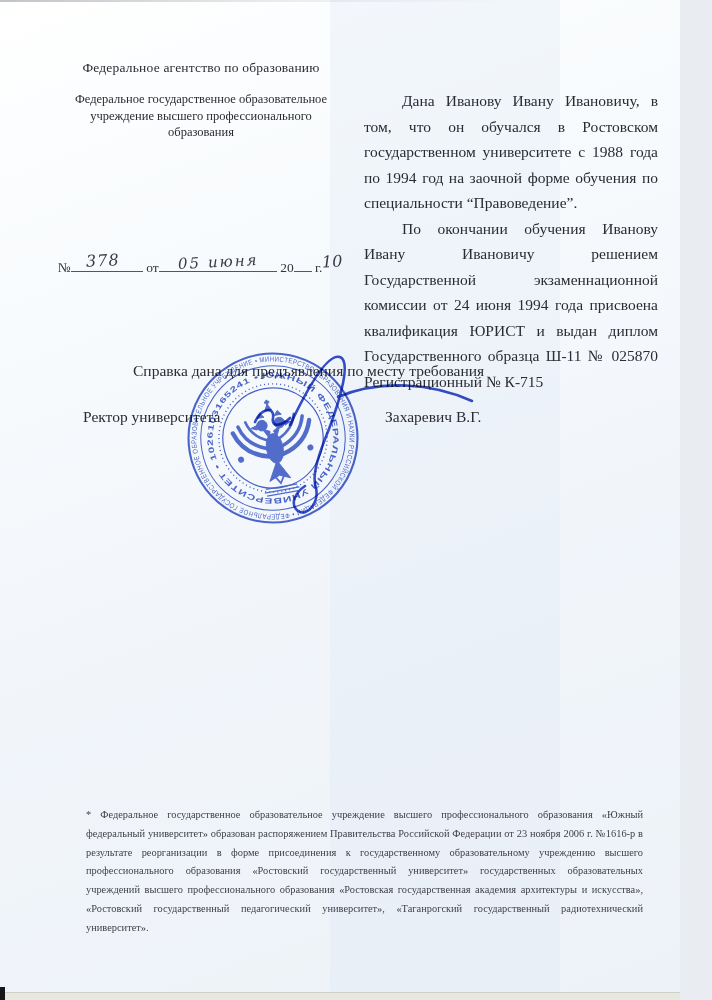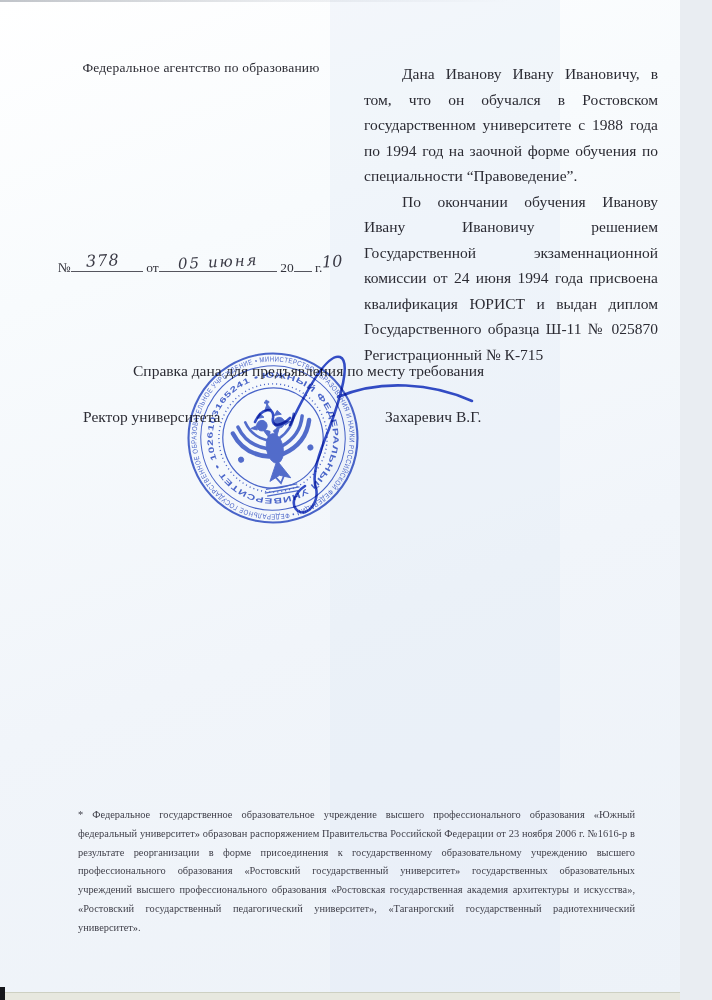--- a/index.html
+++ b/index.html
@@ -61,21 +61,21 @@
   .cert{
     position:absolute;left:364px;top:58px;width:294px;
   }
   .cert-title{
     text-align:center;font-weight:bold;font-size:15.5px;letter-spacing:2px;color:#22222c;
   }
   .cert p{
     margin:0;font-size:15.5px;line-height:25.5px;text-align:justify;text-indent:38px;
     color:#2b2b33;
   }
-  .cert .p1{margin-top:3px;}
+  .cert .p1{margin-top:30px;}
 
   
   .purpose{
     position:absolute;left:133px;top:362px;font-size:15.5px;color:#2b2b33;white-space:nowrap;
   }
   .rector-row{
     position:absolute;left:83px;top:408px;width:500px;font-size:15.5px;color:#2b2b33;
   }
   .rector-title{position:absolute;left:0;top:0;white-space:nowrap;}
   .rector-name{position:absolute;left:302px;top:0;white-space:nowrap;}
@@ -85,34 +85,35 @@
     position:absolute;left:185px;top:350px;width:176px;height:176px;
     mix-blend-mode:multiply;opacity:.88;transform:rotate(-10deg);
   }
   .signature{
     position:absolute;left:170px;top:345px;width:310px;height:200px;
     mix-blend-mode:multiply;
   }
 
   
   .footnote{
-    position:absolute;left:78px;top:806px;width:557px;
+    position:absolute;left:86px;top:806px;width:557px;
     font-size:10.4px;line-height:18.8px;text-align:justify;color:#3f3f49;
   }
 </style>
 </head>
 <body>
 
 <div class="page">
 
   <div class="tint-band"></div>
   <div class="scan-edge-top"></div>
 
   <div class="letterhead">
     <div class="lh-agency">Федеральное агентство по образованию</div>
+    <div class="lh-institution">Федеральное государственное образовательное учреждение высшего профессионального образования</div>
   </div>
 
   <div class="numline">
     <span>№</span><span class="blank blank-no"></span>
     <span>от</span><span class="blank blank-date"></span>
     <span>20</span><span class="blank blank-yr"></span>
     <span>г.</span>
   </div>
   <div class="hand hand-number">378</div>
   <div class="hand hand-date">05 июня</div>

